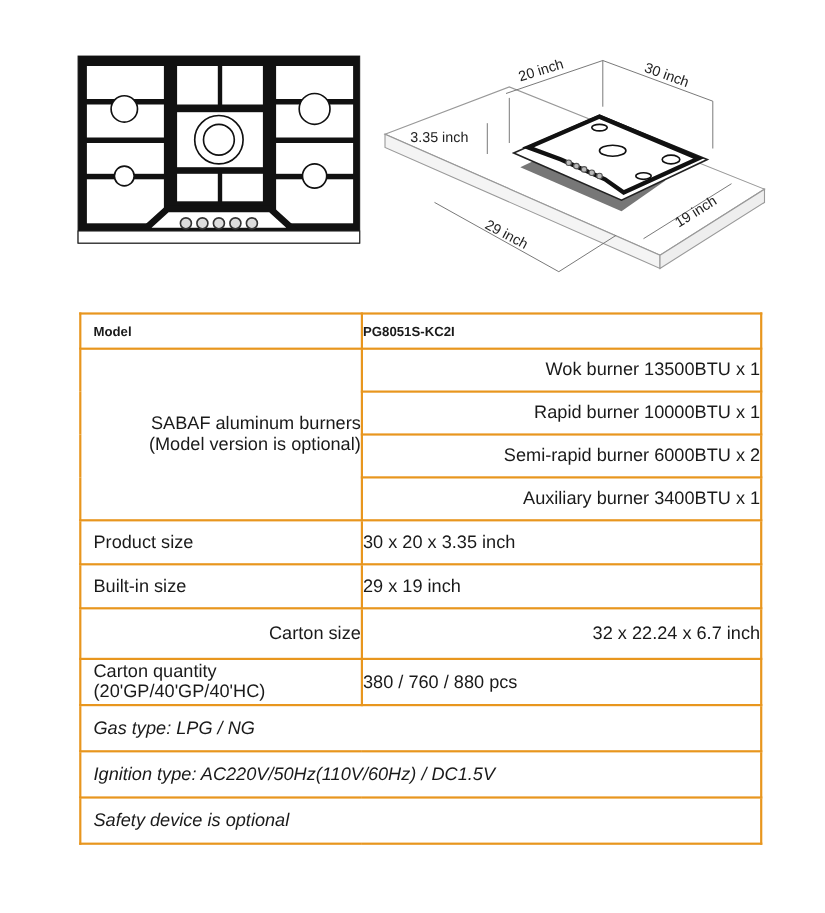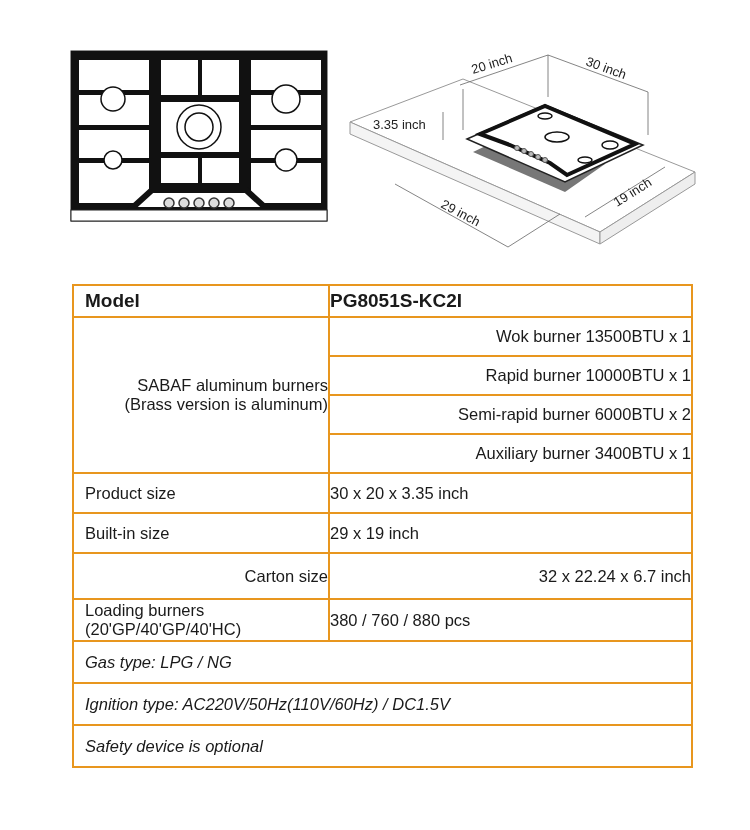--- a/index.html
+++ b/index.html
@@ -3,21 +3,21 @@
 <meta charset="utf-8">
 <style>
   html, body { margin:0; padding:0; background:#ffffff; }
   body { width:750px; height:830px; position:relative; overflow:hidden; font-family:"Liberation Sans", sans-serif; color:#1a1a1a; }
   .figure { position:absolute; }
   #cooktop-top { left:70px; top:50px; width:258px; height:172px; }
   #cooktop-iso { left:345px; top:42px; width:355px; height:218px; }
   table.spec { position:absolute; left:72px; top:284px; width:621px; border-collapse:collapse; font-size:16.5px; }
   table.spec td { border:2px solid #E8961E; padding:0 0 0 11px; vertical-align:middle; }
   table.spec td.val { padding-left:0; }
-  table.spec tr.r-model td { height:30px; font-weight:bold; font-size:19px; }
+  table.spec tr.r-model td { height:30px; font-weight:bold; font-size:12px; }
   table.spec tr.r-burner td { height:37px;text-align:right; }
   table.spec tr.r-std td { height:38px; }
   table.spec tr.r-carton td { height:44px;text-align:right; }
   table.spec tr.r-load td { height:40px; line-height:19px; }
   table.spec tr.r-full td { height:40px;font-style:italic; }
   td.c1 { width:243px; }
   .line { display:block; }
 </style>
 </head>
 <body>
@@ -107,21 +107,21 @@
 
 <table class="spec">
   <tbody>
       <tr class="r-model">
     <td class="c1">Model</td>
     <td class="val">PG8051S-KC2I</td>
   </tr>
   <tr class="r-burner">
     <td class="c1" rowspan="4">
       <span class="line">SABAF aluminum burners</span>
-      <span class="line">(Brass version is aluminum)</span>
+      <span class="line">(Model version is optional)</span>
     </td>
     <td class="val">Wok burner 13500BTU x 1</td>
   </tr>
   <tr class="r-burner">
     <td class="val">Rapid burner 10000BTU x 1</td>
   </tr>
   <tr class="r-burner">
     <td class="val">Semi-rapid burner 6000BTU x 2</td>
   </tr>
   <tr class="r-burner">
@@ -134,21 +134,21 @@
   <tr class="r-std">
     <td class="c1">Built-in size</td>
     <td class="val">29 x 19 inch</td>
   </tr>
   <tr class="r-carton">
     <td class="c1">Carton size</td>
     <td class="val">32 x 22.24 x 6.7 inch</td>
   </tr>
   <tr class="r-load">
     <td class="c1">
-      <span class="line">Loading burners</span>
+      <span class="line">Carton quantity</span>
       <span class="line">(20'GP/40'GP/40'HC)</span>
     </td>
     <td class="val">380 / 760 / 880 pcs</td>
   </tr>
   <tr class="r-full">
     <td colspan="2">Gas type: LPG / NG</td>
   </tr>
   <tr class="r-full">
     <td colspan="2">Ignition type: AC220V/50Hz(110V/60Hz) / DC1.5V</td>
   </tr>

